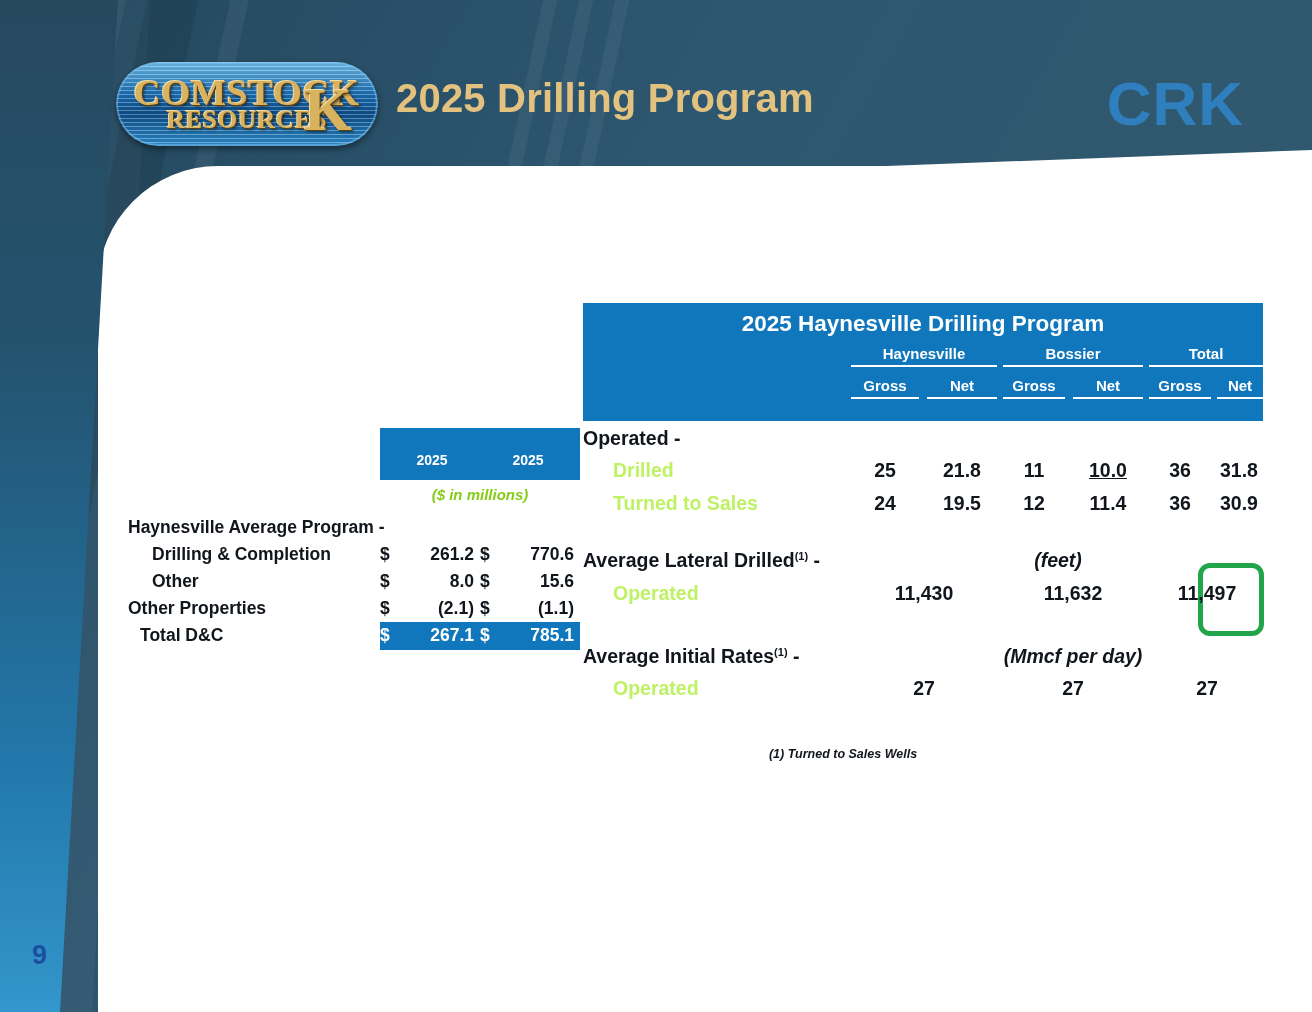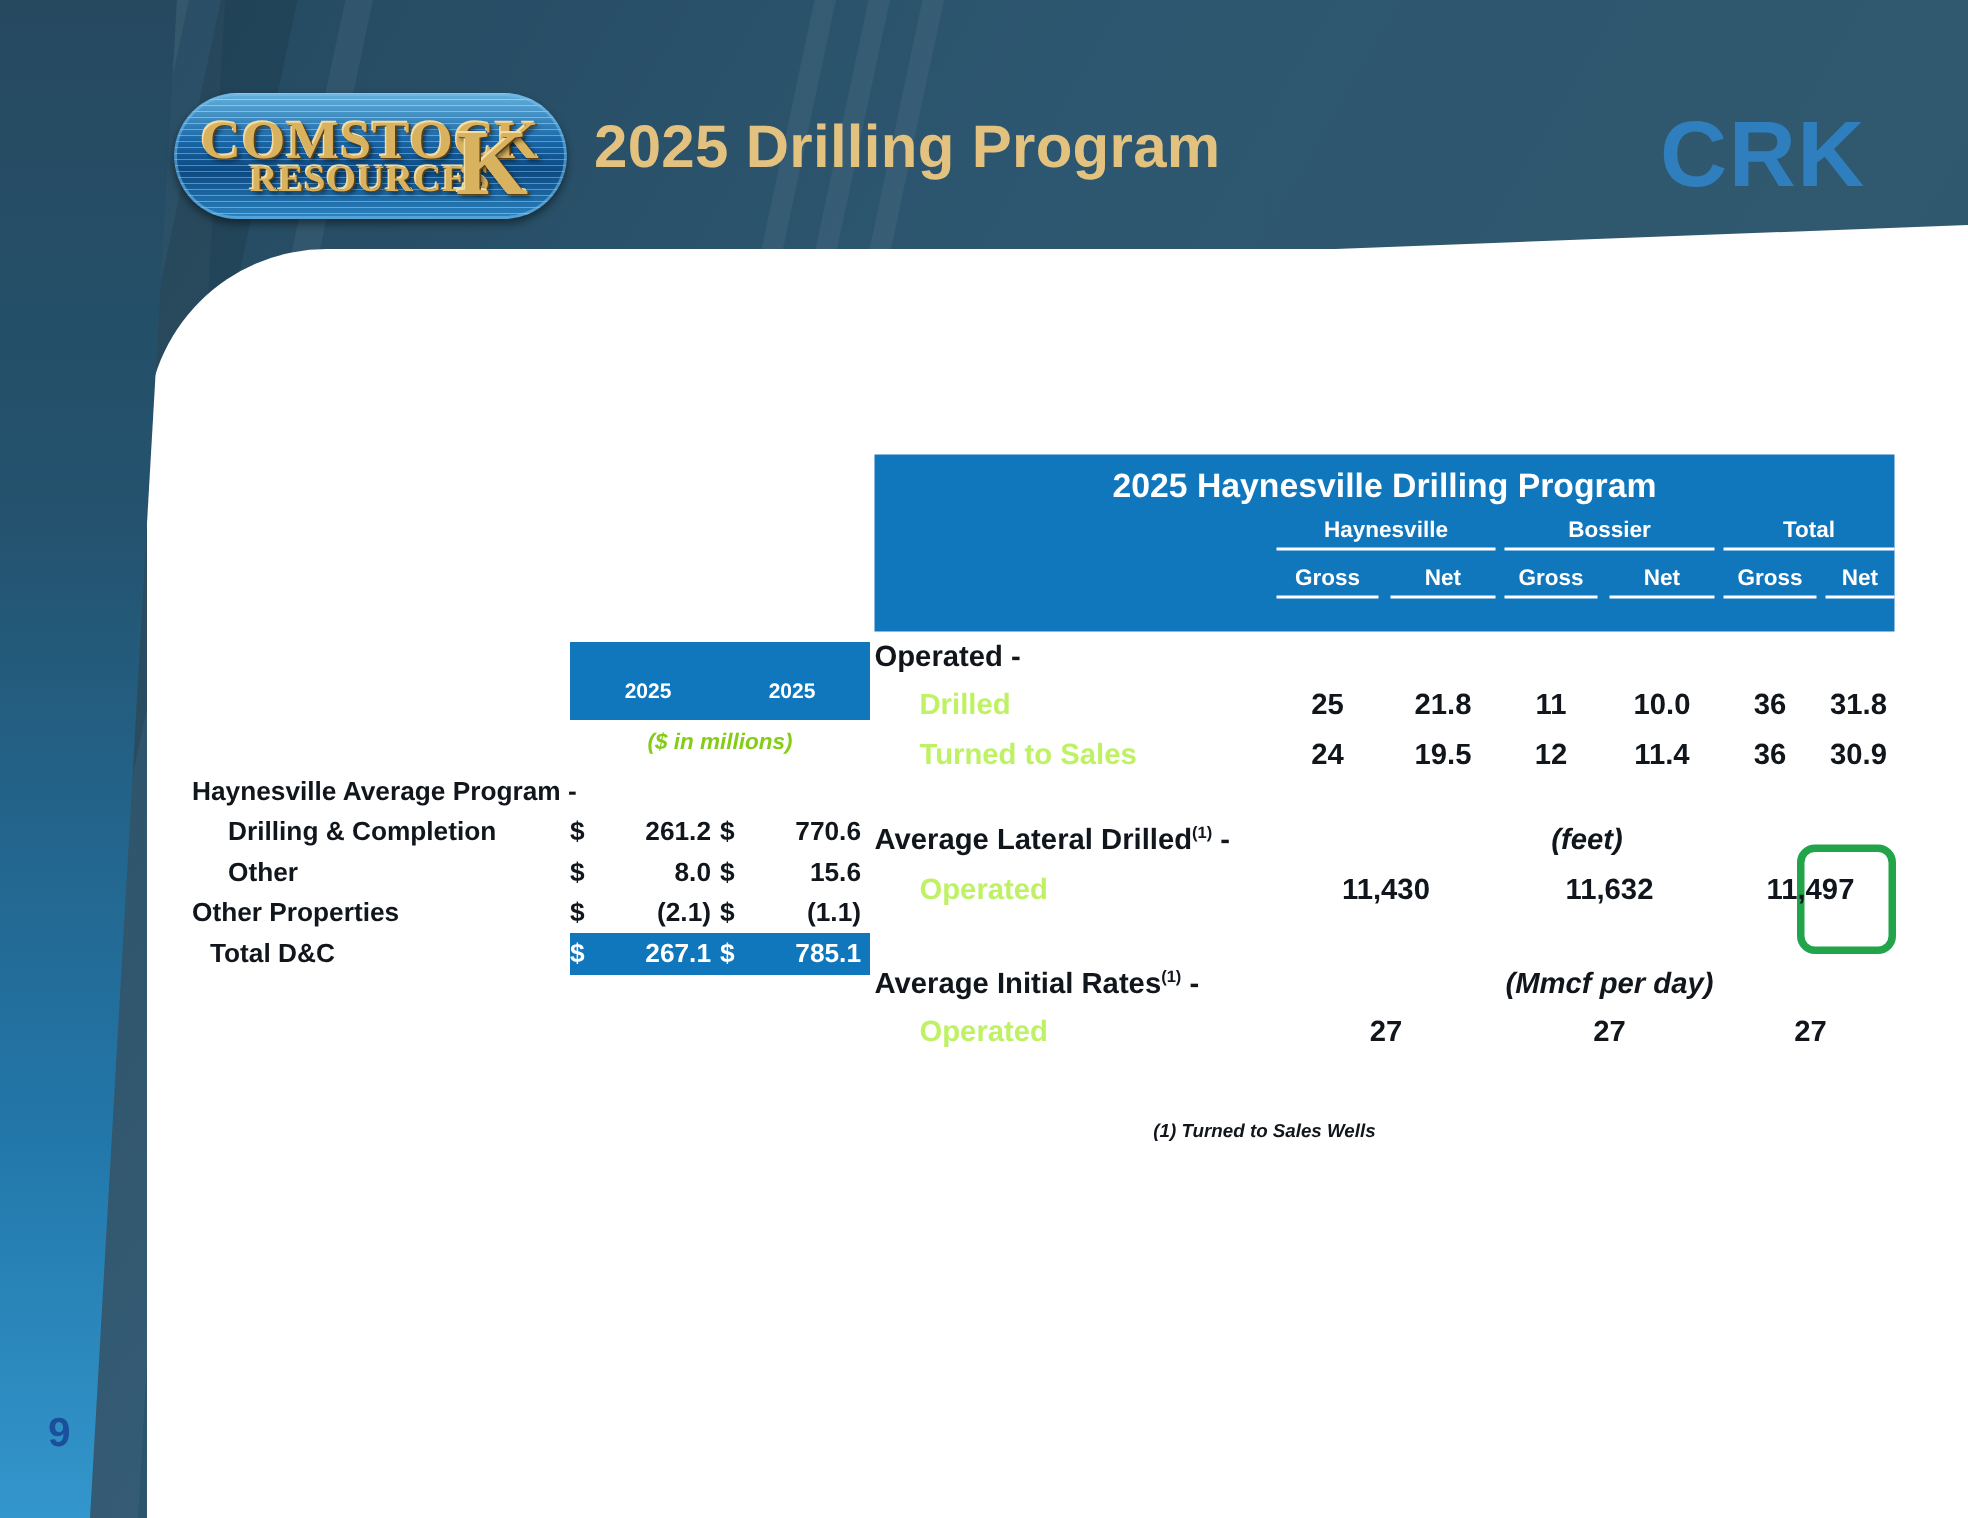--- a/index.html
+++ b/index.html
@@ -313,21 +313,21 @@
 
     <div class="drill-body">
 
       <div class="sec-title" style="left:0;top:6px;">Operated -</div>
 
       <div class="drow" style="top:38px;">
         <div class="dlabel">Drilled</div>
         <div class="cell" style="left:268px;width:68px;">25</div>
         <div class="cell" style="left:344px;width:70px;">21.8</div>
         <div class="cell" style="left:420px;width:62px;">11</div>
-        <div class="cell" style="left:490px;width:70px;">10.0</div>
+        <div class="cell" style="left:490px;width:70px;text-decoration:underline;">10.0</div>
         <div class="cell" style="left:566px;width:62px;">36</div>
         <div class="cell" style="left:630px;width:52px;">31.8</div>
       </div>
 
       <div class="drow" style="top:71px;">
         <div class="dlabel">Turned to Sales</div>
         <div class="cell" style="left:268px;width:68px;">24</div>
         <div class="cell" style="left:344px;width:70px;">19.5</div>
         <div class="cell" style="left:420px;width:62px;">12</div>
         <div class="cell" style="left:490px;width:70px;">11.4</div>

